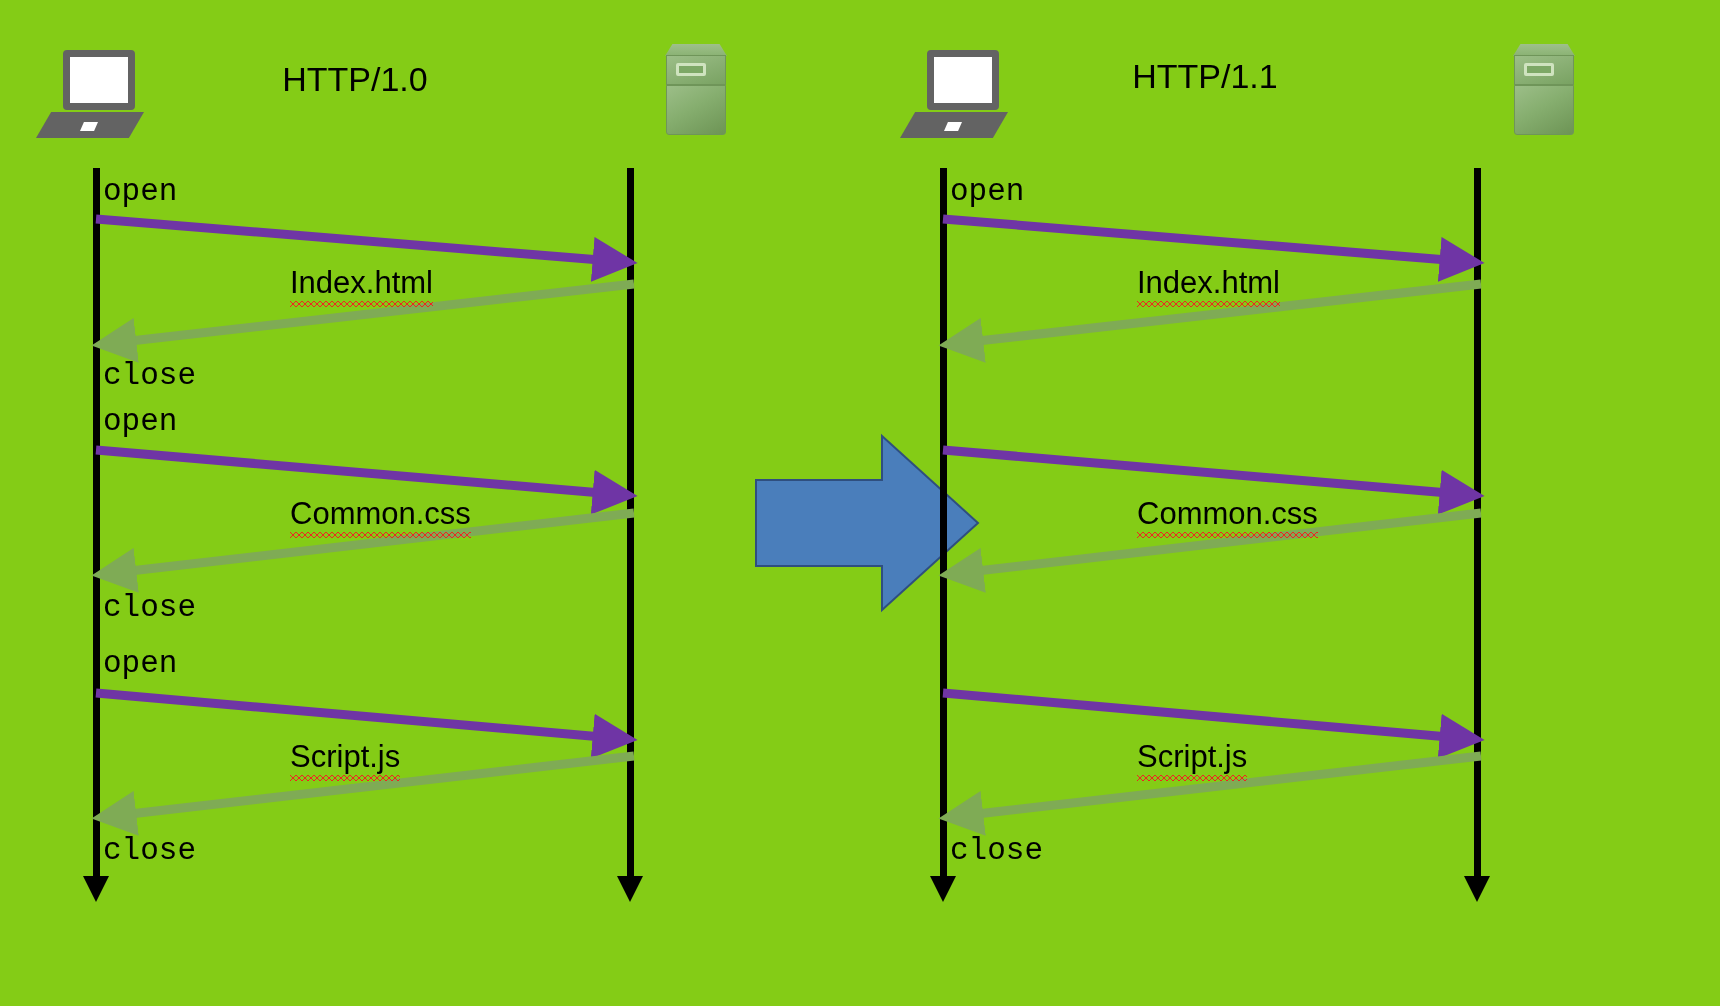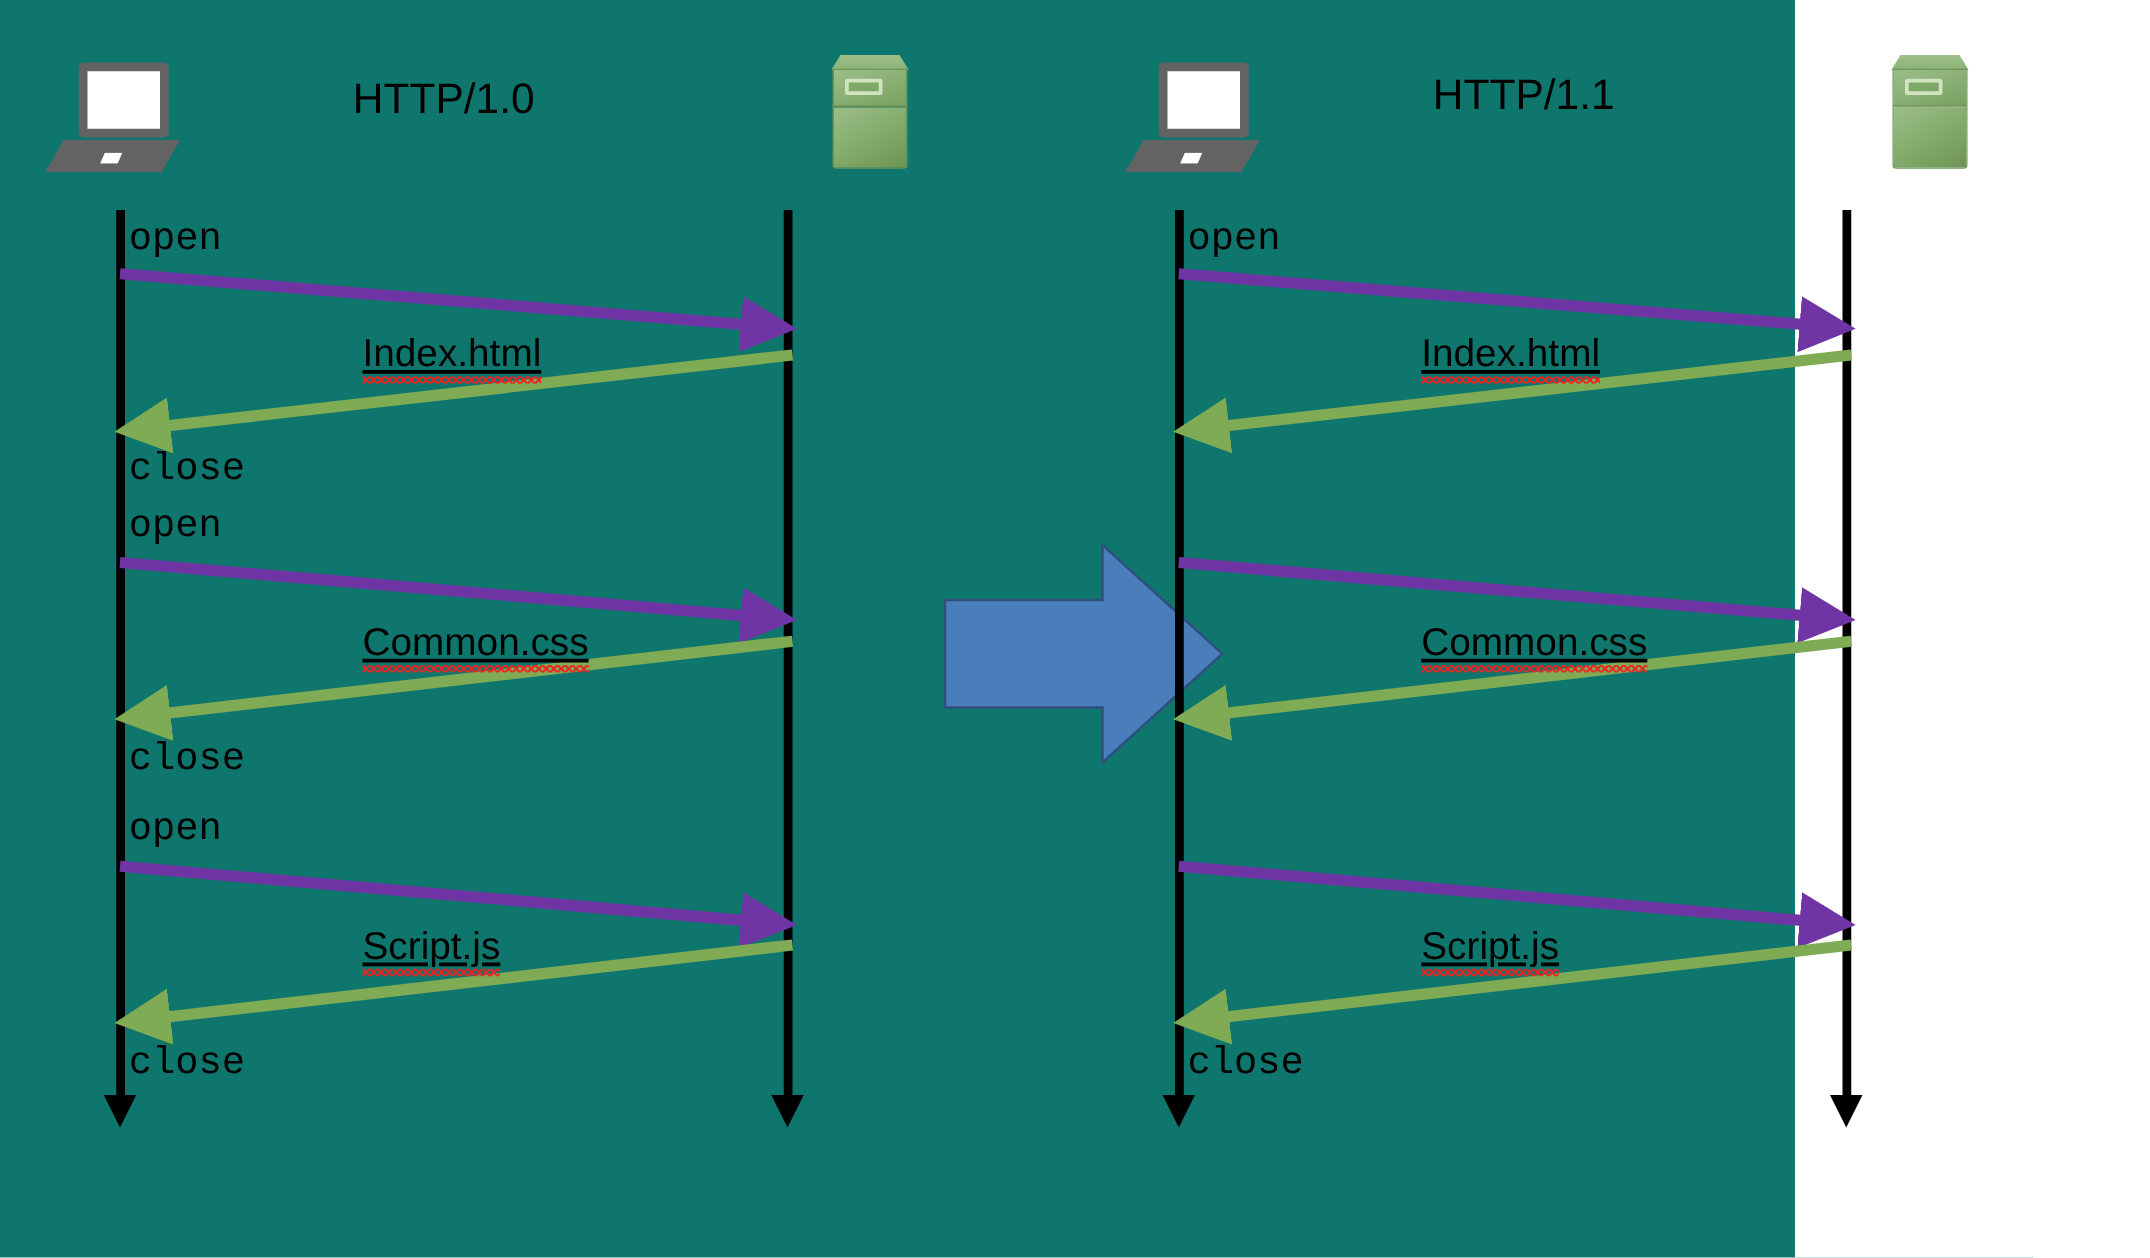--- a/index.html
+++ b/index.html
@@ -8,43 +8,43 @@
     background: #ffffff;
   }
   body {
     width: 1720px;
     height: 1006px;
     font-family: "Liberation Sans", sans-serif;
     overflow: hidden;
   }
   #stage {
     position: relative;
-    width: 1436px;
+    width: 1720px;
     height: 1006px;
-    background: #0f766e;
+    background: #84cc16;
   }
   .panel {
     position: absolute;
     top: 0;
     height: 1006px;
   }
   #panel-left  { left: 0px;   width: 760px; }
   #panel-right { left: 890px; width: 700px; }
 
   .diagram-title {
     position: absolute;
     text-align: center;
     font-size: 34px;
     line-height: 42px;
     color: #000000;
     white-space: pre-line;
     font-family: "Liberation Sans", sans-serif;
   }
   #title-left  { left: 170px; top: 58px;  width: 370px; }
-  #title-right { left: 114px; top: 55px;  width: 430px; }
+  #title-right { left: 100px; top: 55px;  width: 430px; }
 
   .actor-icon { position: absolute; }
 
   
   .laptop { width: 108px; height: 100px; }
   .laptop .lid {
     position: absolute; left: 27px; top: 8px;
     width: 72px; height: 60px;
     background: #ffffff;
     border: 7px solid #636363;
@@ -117,21 +117,20 @@
     font-family: Liberation Mono, monospace;
   }
 
   
   .msg-label {
     position: absolute;
     font-size: 31px;
     line-height: 31px;
     color: #000000;
     white-space: nowrap;
-    text-decoration: underline;
     text-decoration-color: #000000;
     text-underline-offset: 3px;
   }
   .msg-label .squiggle {
     position: absolute;
     left: 0; right: 0;
     bottom: -9px;
     height: 6px;
     background-image:
       linear-gradient(45deg, transparent 42%, #ef2222 42%, #ef2222 58%, transparent 58%),

